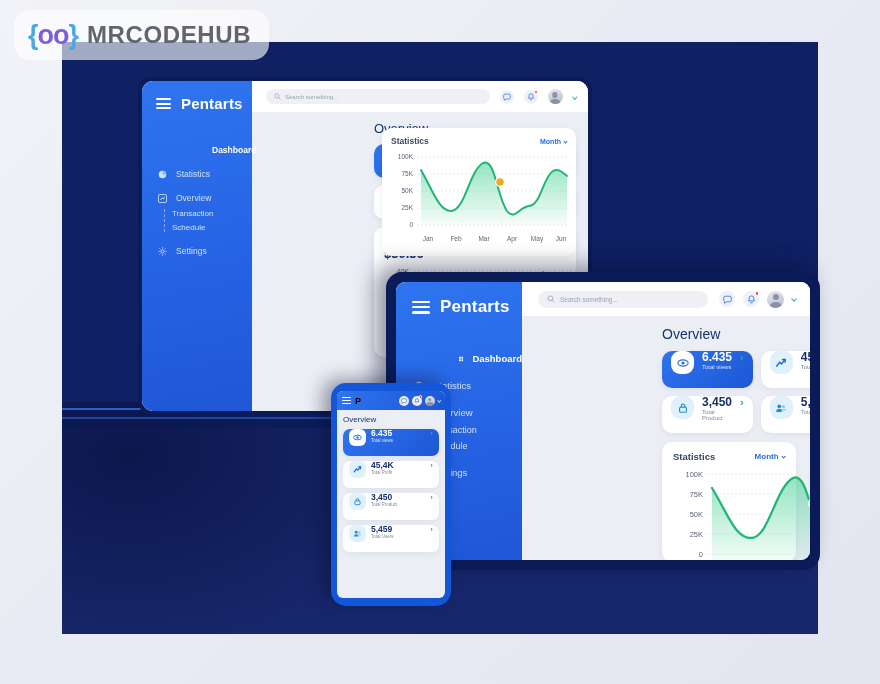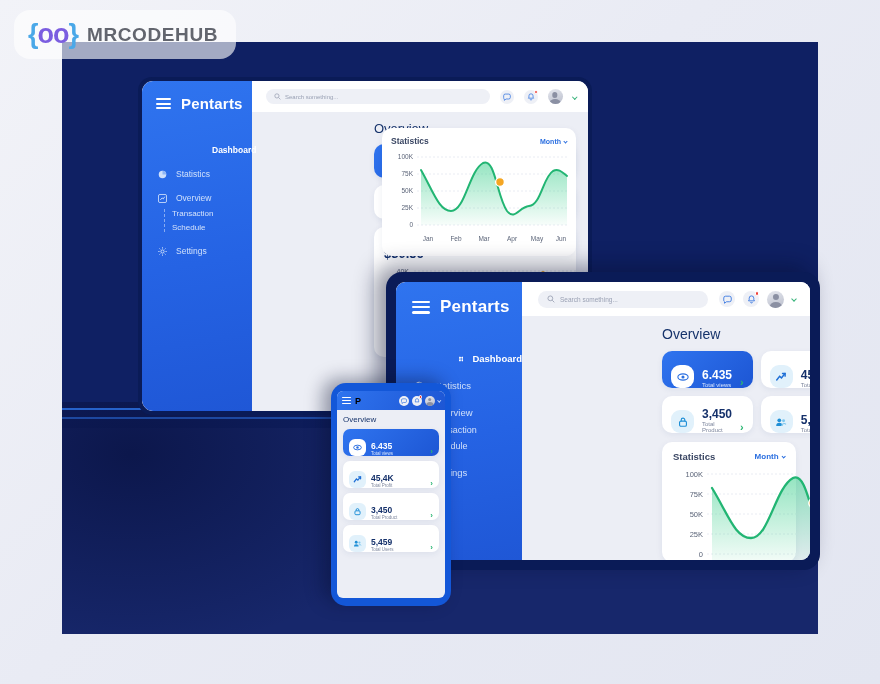--- a/index.html
+++ b/index.html
@@ -17,21 +17,21 @@
   .logo-chip {
     position: absolute; left: 14px; top: 10px;
     display: flex; align-items: center; gap: 9px;
     padding: 11px 18px 11px 14px;
     background: rgba(255,255,255,.62);
     border-radius: 16px;
     z-index: 60;
   }
   .logo-brackets { font-size: 27px; font-weight: 700; color: #4aa8e8; letter-spacing: -1px; line-height: 1; }
   .logo-oo { color: #7b5de0; }
-  .logo-text { font-size: 19px; font-weight: 700; color: #62656e; letter-spacing: .6px; }
+  .logo-text { font-size: 24px; font-weight: 700; color: #62656e; letter-spacing: .6px; }
 
   
   .stage {
     position: absolute; left: 62px; top: 42px;
     width: 756px; height: 592px;
     background: #17276b;
     overflow: hidden;
   }
   .stage-band {
     position: absolute; left: 0; right: 0; top: 0; height: 386px;
@@ -77,21 +77,21 @@
   .icon-circle { border-radius: 50%; display: flex; align-items: center; justify-content: center; background: #eef0f6; position: relative; }
   .avatar { border-radius: 50%; background: linear-gradient(160deg,#e6e8ef,#b9bdcb); position: relative; overflow: hidden; }
   .avatar::before { content:""; position:absolute; left:50%; top:22%; width:36%; height:36%; transform:translateX(-50%); border-radius:50%; background:#8b90a3; }
   .avatar::after { content:""; position:absolute; left:50%; bottom:-18%; width:72%; height:52%; transform:translateX(-50%); border-radius:50% 50% 0 0; background:#8b90a3; }
   .chev { border-right: 1.5px solid #37b37a; border-bottom: 1.5px solid #37b37a; transform: rotate(45deg); }
   .dot-red { position: absolute; background: #ef3e36; border-radius: 50%; border: 1px solid #fff; }
 
   .page-title { color: #16336b; font-weight: 400; }
 
   .stat-card {
-    background: #fff; border-radius: 10px; display: flex; align-items: flex-end;
+    background: #fff; border-radius: 10px; display: flex; align-items: flex-start;
     box-shadow: 0 2px 6px rgba(30,50,110,.07);
   }
   .stat-card.active { background: linear-gradient(135deg,#2f74ef,#1d56d4); }
   .stat-ico { background: #e1f1fb; border-radius: 9px; display: flex; align-items: center; justify-content: center; flex-shrink: 0; }
   .stat-card.active .stat-ico { background: #fff; }
   .stat-val { color: #14306a; font-weight: 700; line-height: 1.05; }
   .stat-lbl { color: #7e879e; }
   .stat-card.active .stat-val { color: #fff; }
   .stat-card.active .stat-lbl { color: #d7e5fe; }
   .stat-arrow { margin-left: auto; color: #2bb673; font-weight: 700; }

